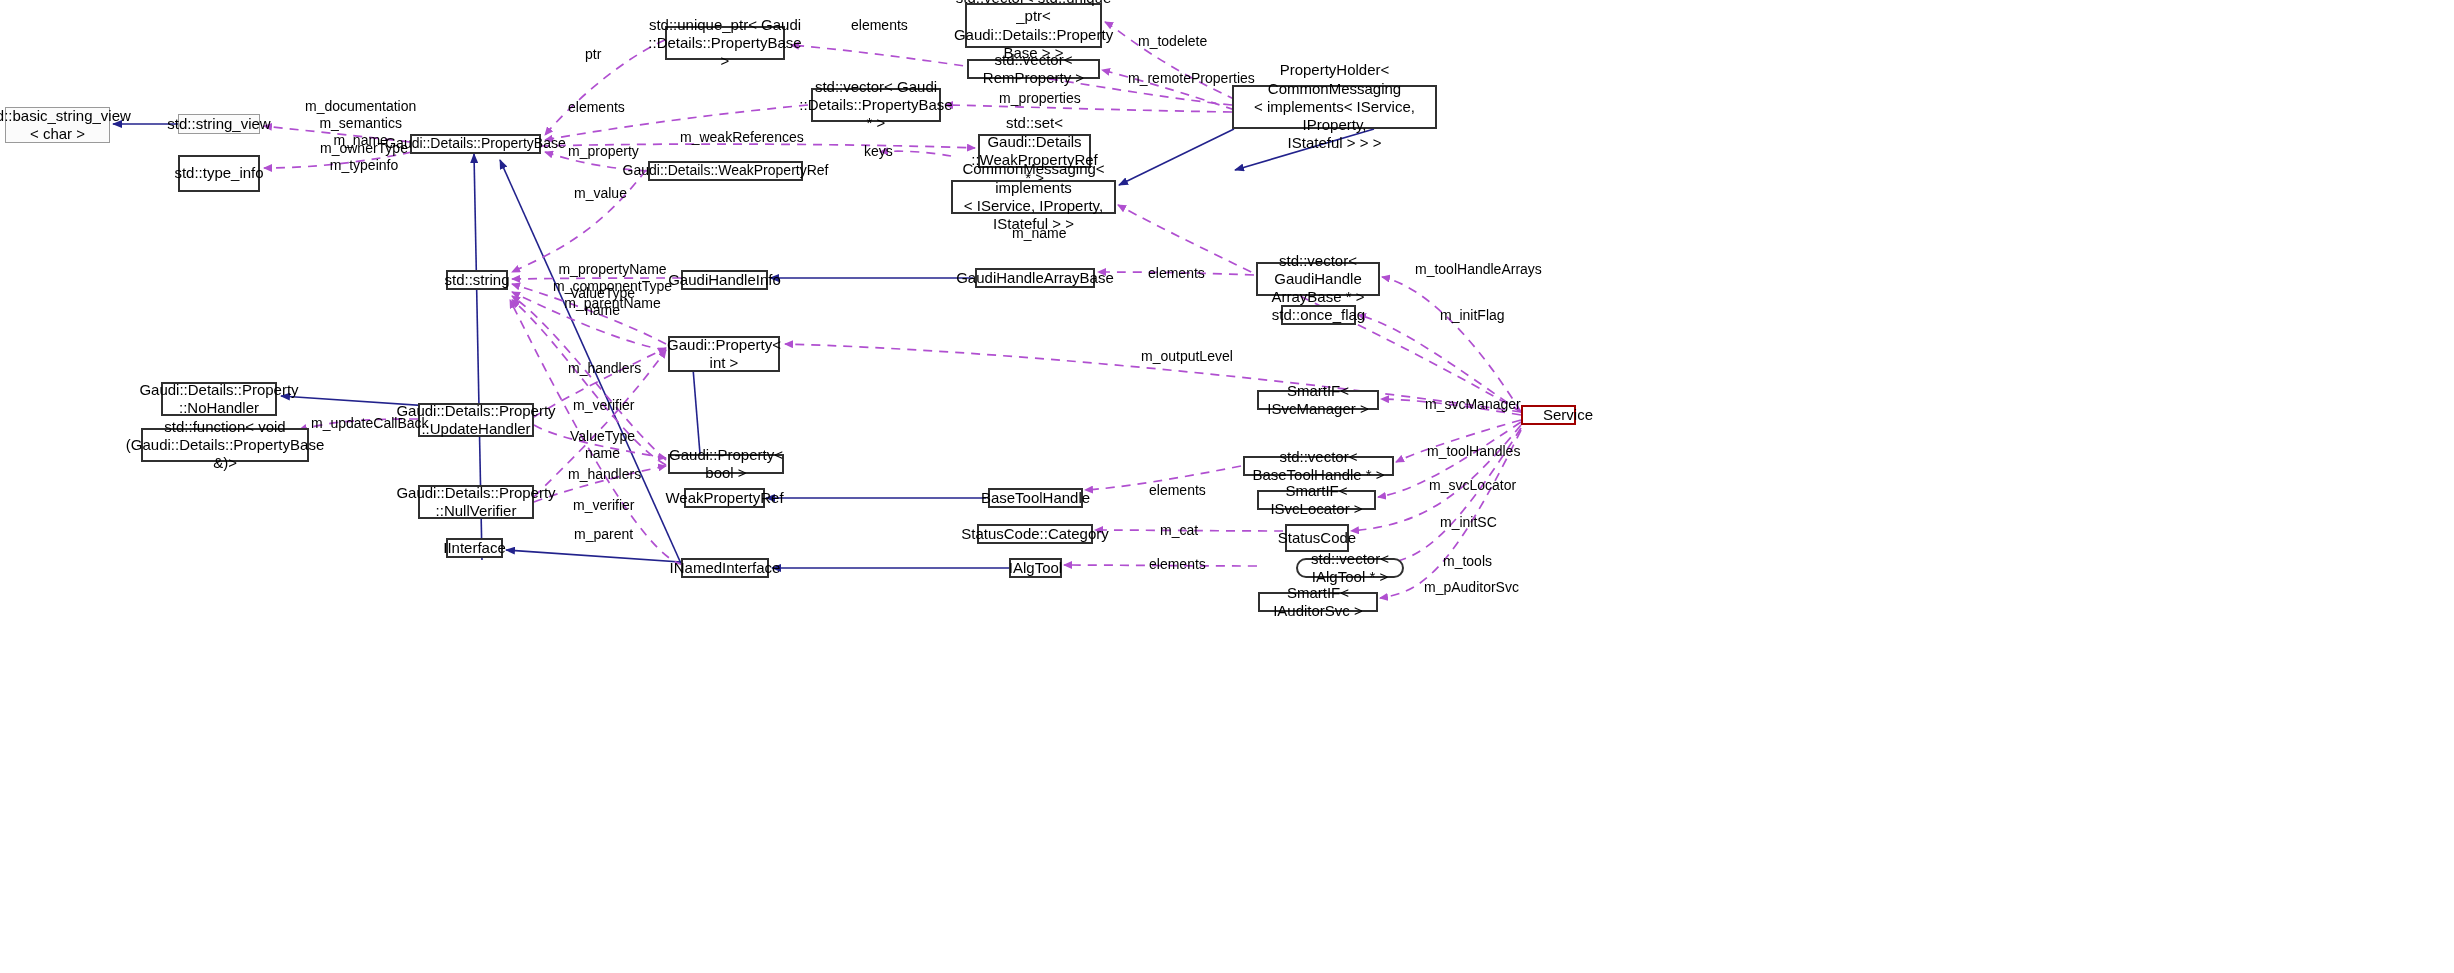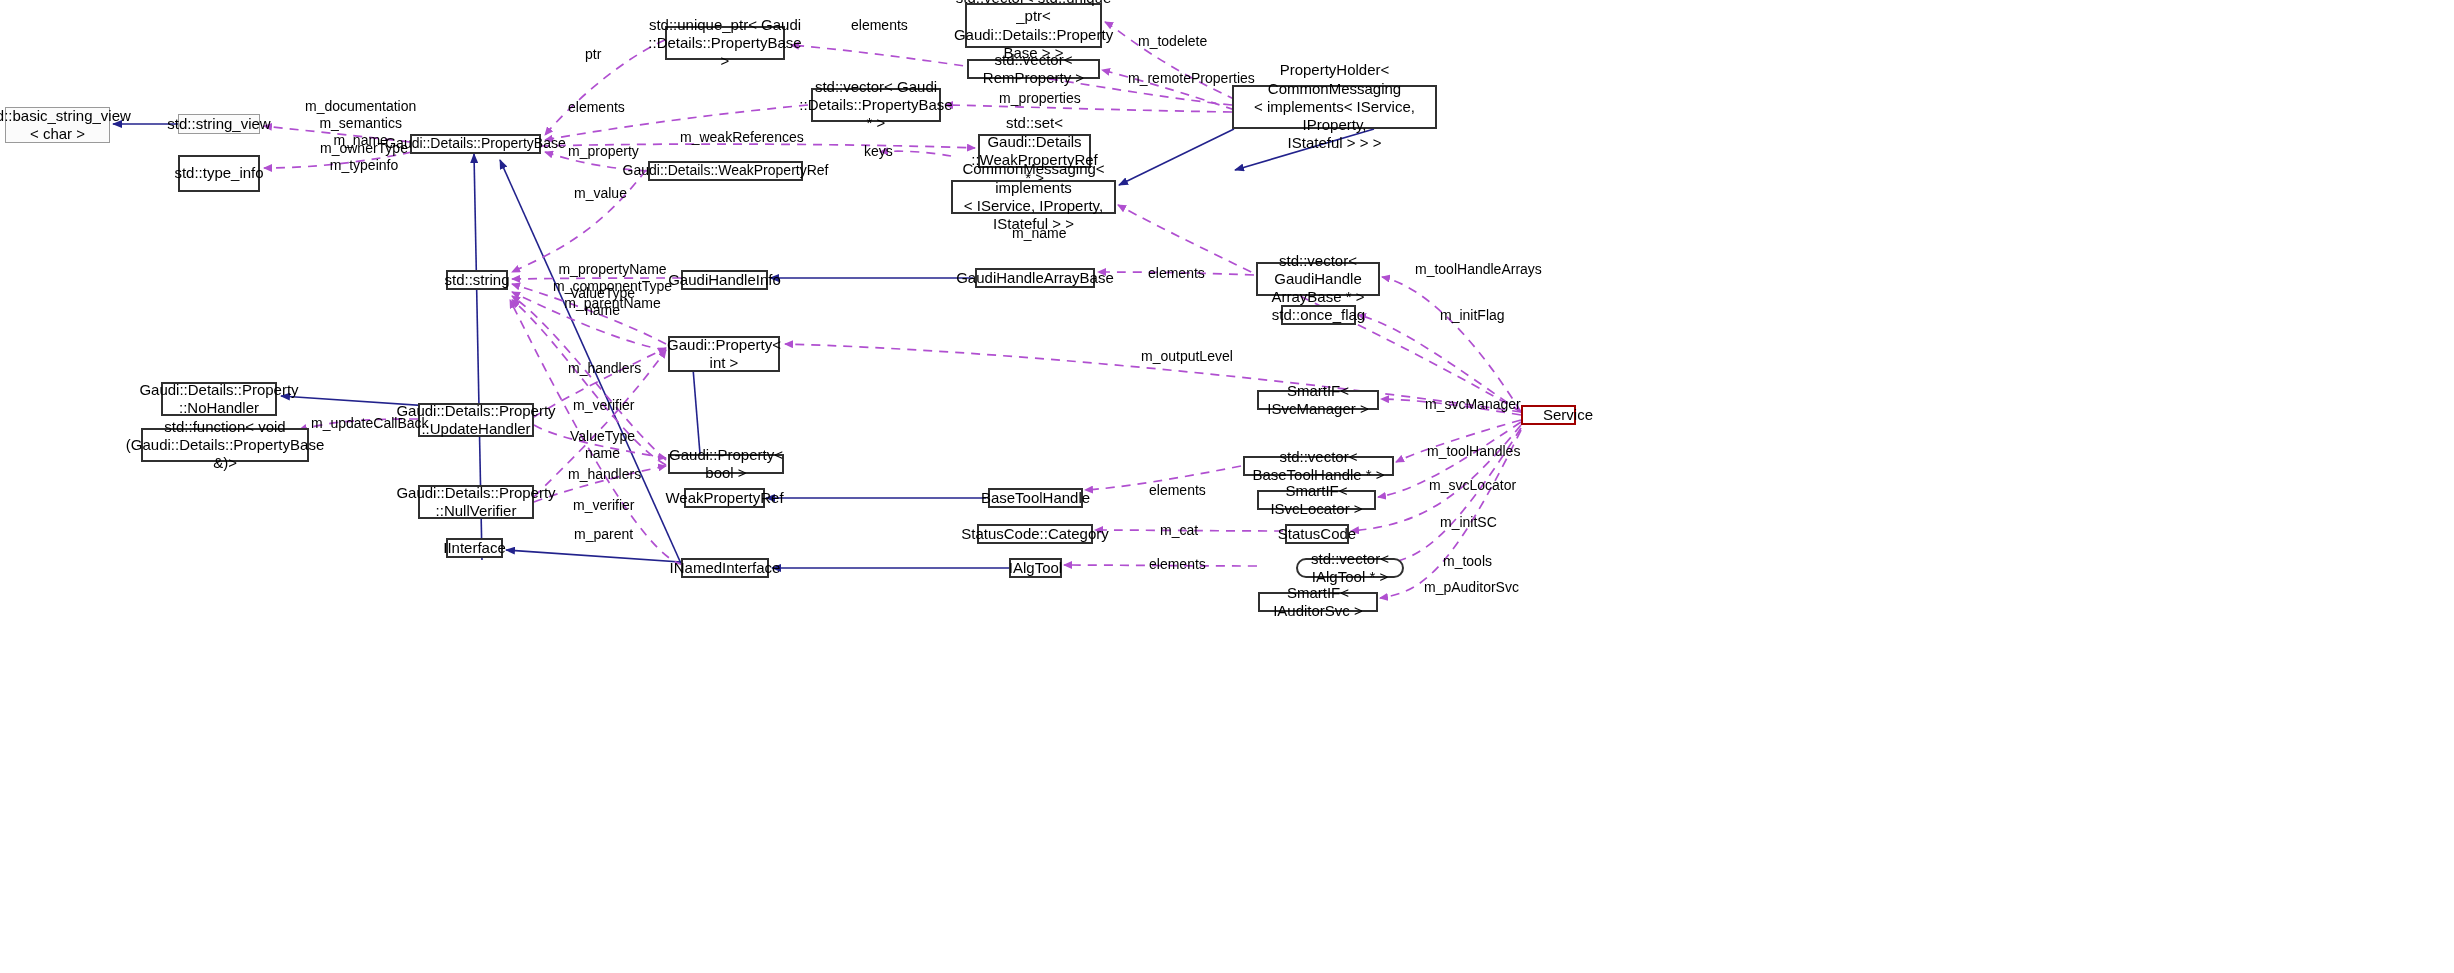--- a/index.html
+++ b/index.html
@@ -122,21 +122,21 @@
   <div class="node thick" style="left:141px;top:428px;width:168px;height:34px;">std::function&lt; void
 (Gaudi::Details::PropertyBase &amp;)&gt;</div>
   <div class="node thick" style="left:418px;top:485px;width:116px;height:34px;">Gaudi::Details::Property
 ::NullVerifier</div>
   <div class="node thick" style="left:668px;top:454px;width:116px;height:20px;">Gaudi::Property&lt; bool &gt;</div>
   <div class="node thick" style="left:1243px;top:456px;width:151px;height:20px;">std::vector&lt; BaseToolHandle * &gt;</div>
   <div class="node thick" style="left:1257px;top:490px;width:119px;height:20px;">SmartIF&lt; ISvcLocator &gt;</div>
   <div class="node thick" style="left:684px;top:488px;width:81px;height:20px;">WeakPropertyRef</div>
   <div class="node thick" style="left:988px;top:488px;width:95px;height:20px;">BaseToolHandle</div>
   <div class="node thick" style="left:977px;top:524px;width:116px;height:20px;">StatusCode::Category</div>
-  <div class="node thick" style="left:1285px;top:524px;width:64px;height:20px;">StatusCode</div>
+  <div class="node thick" style="left:1285px;top:524px;width:64px;height:28px;">StatusCode</div>
   <div class="node thick" style="left:446px;top:538px;width:57px;height:20px;">IInterface</div>
   <div class="node thick" style="left:681px;top:558px;width:88px;height:20px;">INamedInterface</div>
   <div class="node thick" style="left:1009px;top:558px;width:53px;height:20px;">IAlgTool</div>
   <div class="node thick" style="left:1296px;top:558px;width:108px;height:20px;border-radius:10px;">std::vector&lt; IAlgTool * &gt;</div>
   <div class="node thick" style="left:1258px;top:592px;width:120px;height:20px;">SmartIF&lt; IAuditorSvc &gt;</div>
 
   <div class="edgelabel" style="left:851px;top:17px;">elements</div>
   <div class="edgelabel" style="left:1138px;top:33px;">m_todelete</div>
   <div class="edgelabel" style="left:585px;top:46px;">ptr</div>
   <div class="edgelabel" style="left:1128px;top:70px;">m_remoteProperties</div>

